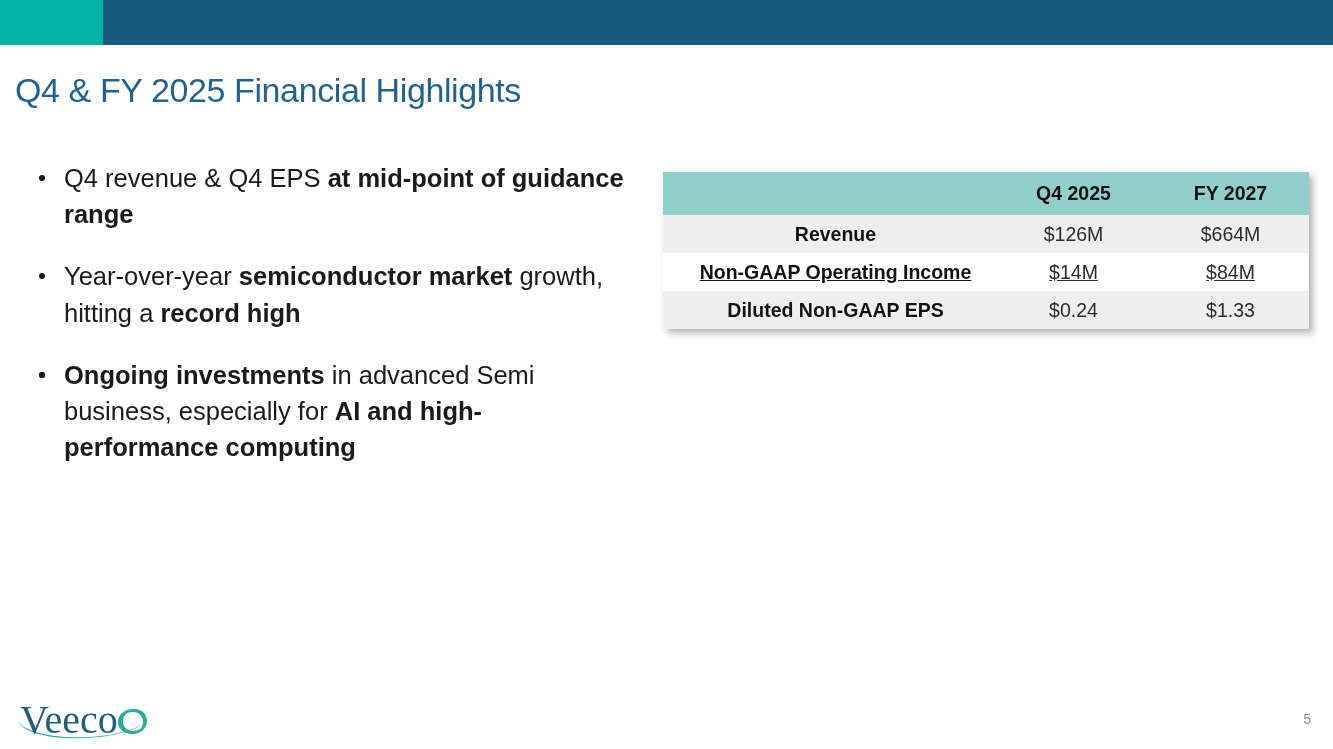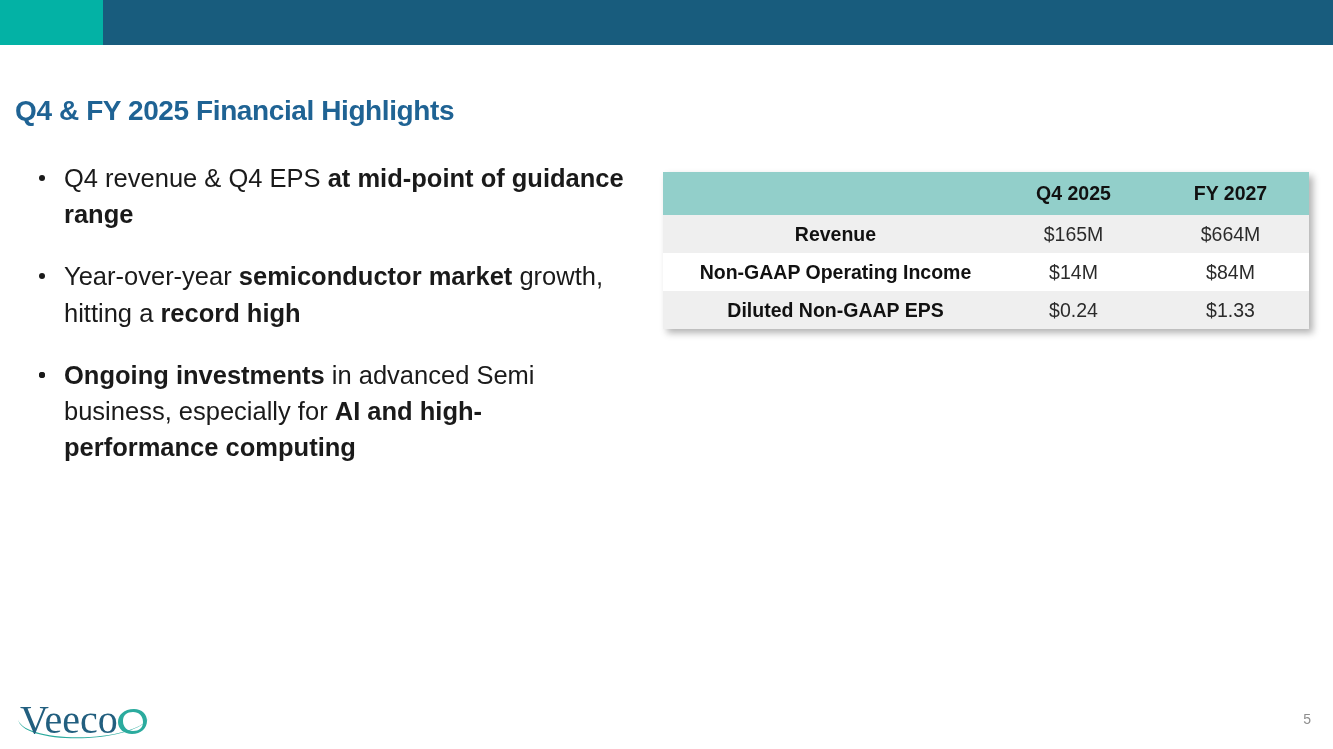--- a/index.html
+++ b/index.html
@@ -31,24 +31,24 @@
   }
   .topbar-blue {
     flex: 1;
     height: 100%;
     background: #185c7d;
   }
 
   
   .slide-title {
     position: absolute;
-    top: 76px;
+    top: 48px;
     left: 15px;
-    font-size: 28px;
-    font-weight: bold;
+    font-size: 34px;
+    font-weight: normal;
     color: #1f6394;
     letter-spacing: -0.4px;
     white-space: nowrap;
   }
 
   
   .bullets {
     position: absolute;
     top: 160px;
     left: 34px;
@@ -112,21 +112,21 @@
     padding-left: 13px;
     font-weight: bold;
     color: #111111;
   }
   .metrics-table tbody td.val {
     text-align: center;
     font-weight: 400;
     color: #2b2b2b;
   }
   .row-alt  td { background: #efefef; }
-  .row-base td { background: #ffffff; }
+  .row-base td { background: #ffffff; text-decoration: underline; }
 
   
   .logo {
     position: absolute;
     left: 8px;
     bottom: 6px;
     width: 148px;
     height: 52px;
   }
 
@@ -171,21 +171,21 @@
   <thead>
     <tr>
       <th class="col-label"></th>
       <th class="col-q4">Q4 2025</th>
       <th class="col-fy">FY 2027</th>
     </tr>
   </thead>
   <tbody>
     <tr class="row-alt">
       <td class="col-label">Revenue</td>
-      <td class="col-q4 val">$165M</td>
+      <td class="col-q4 val">$126M</td>
       <td class="col-fy val">$664M</td>
     </tr>
     <tr class="row-base">
       <td class="col-label">Non-GAAP Operating Income</td>
       <td class="col-q4 val">$14M</td>
       <td class="col-fy val">$84M</td>
     </tr>
     <tr class="row-alt">
       <td class="col-label">Diluted Non-GAAP EPS</td>
       <td class="col-q4 val">$0.24</td>

